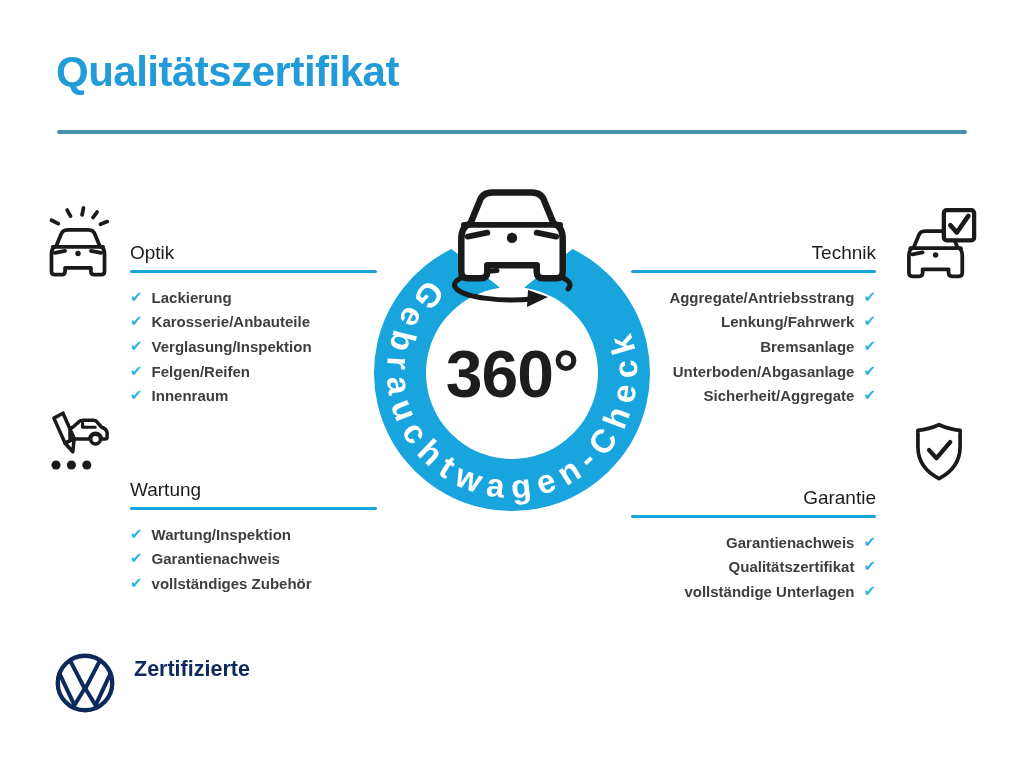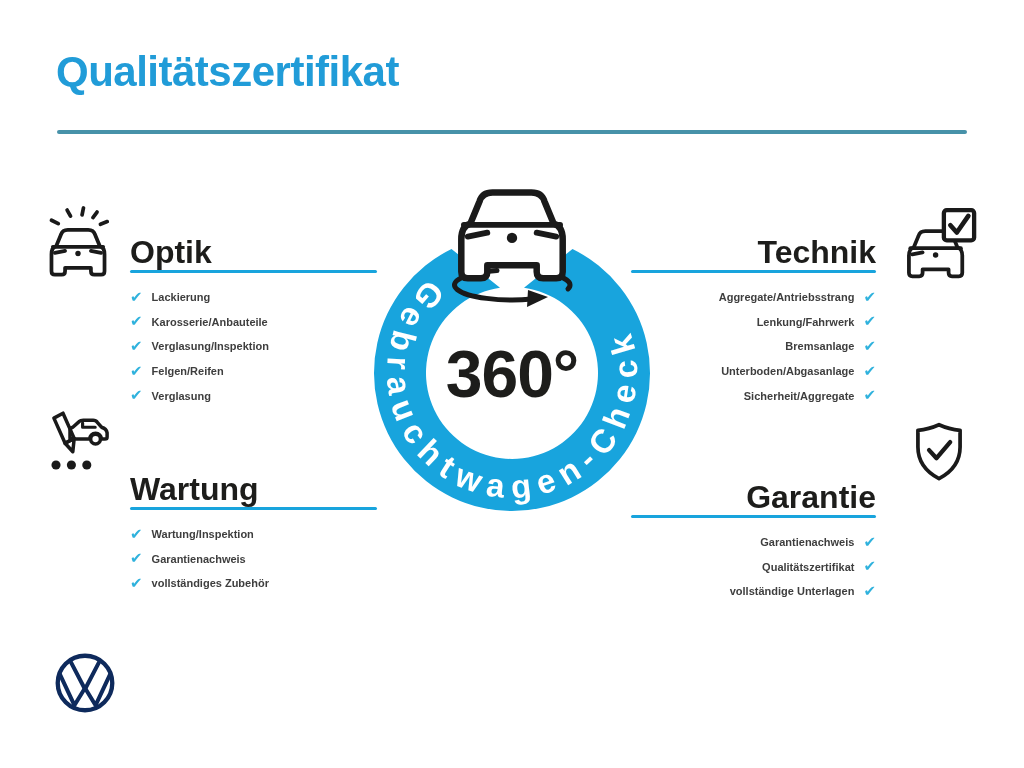--- a/index.html
+++ b/index.html
@@ -7,25 +7,25 @@
          font-family:"Liberation Sans",sans-serif;border-radius:13px;}
   .abs{position:absolute;}
 
   
   .page-title{left:56px;top:48px;font-size:42px;font-weight:bold;letter-spacing:-0.5px;
               color:var(--title);}
   .divider{left:57px;top:130px;width:910px;height:4px;background:var(--divider);border-radius:2px;}
 
   
   .section{width:260px;}
-  .section h2{margin:0;font-size:32px;line-height:33px;font-weight:bold;color:var(--heading);}
+  .section h2{margin:0;font-size:19px;line-height:33px;font-weight:normal;color:var(--heading);}
   .underline{height:3px;background:var(--accent);border-radius:2px;margin-top:1px;}
   .items{margin-top:12px;}
   .row{display:flex;align-items:center;gap:9px;height:24.6px;}
-  .row .lbl{font-size:11px;font-weight:bold;color:var(--item);white-space:nowrap;}
+  .row .lbl{font-size:15px;font-weight:bold;color:var(--item);white-space:nowrap;}
   .chk{font-family:"DejaVu Sans",sans-serif;font-size:15px;font-weight:bold;color:var(--check);
        line-height:1;}
   .sec-left{left:130px;}
   .sec-right{right:148px;text-align:right;}
   .sec-right .underline{margin-left:auto;}
   .sec-right .row{justify-content:flex-end;}
 
   
   .icon svg{display:block;width:100%;height:100%;}
   .stroke{fill:none;stroke:var(--icon);stroke-width:5.5;stroke-linecap:round;stroke-linejoin:round;}
@@ -82,21 +82,21 @@
       <div class="row">
           <span class="chk">✔</span>
           <span class="lbl">Verglasung/Inspektion</span>
         </div>
       <div class="row">
           <span class="chk">✔</span>
           <span class="lbl">Felgen/Reifen</span>
         </div>
       <div class="row">
           <span class="chk">✔</span>
-          <span class="lbl">Verglasung</span>
+          <span class="lbl">Innenraum</span>
         </div>
     </div>
   </div>
 
   <div class="abs icon" style="left:42px;top:408px;width:70px;height:72px;">
     <svg viewBox="0 0 100 100">
       <path class="stroke" style="stroke-width:5" d="M17,13 L30,6 L46,42 L33,49 Z"></path>
       <path class="stroke" style="stroke-width:5" d="M46,42 L33,49 L44,61 Z"></path>
       <path class="stroke" style="stroke-width:5" d="M42,42 H40 V30 Q40,27 44,26 L53,18 Q55,16 59,16 H73 Q77,16 79,19 L85,26 Q92,28 93,34 V40 Q93,43 90,43 H85 A8.5,8.5 0 0 0 68,43 H48"></path>
       <path class="stroke" style="stroke-width:4.5" d="M58,20 L58,26 H76"></path>
@@ -220,15 +220,16 @@
   </div>
 
   <div class="abs icon" style="left:54px;top:652px;width:62px;height:62px;">
     <svg viewBox="0 0 100 100">
       <circle cx="50" cy="50" r="44" fill="none" stroke="var(--navy)" stroke-width="7"></circle>
       <path d="M26,14 L50,60 L74,14" fill="none" stroke="var(--navy)" stroke-width="6.5" stroke-linejoin="round"></path>
       <path d="M9,35 L33,86 L50,58 L67,86 L91,35" fill="none" stroke="var(--navy)" stroke-width="6.5" stroke-linejoin="round"></path>
     </svg>
   </div>
   <div class="abs brand">
+    <div>Zertifizierte</div>
   </div>
 
 </div>
 
 </body></html>

